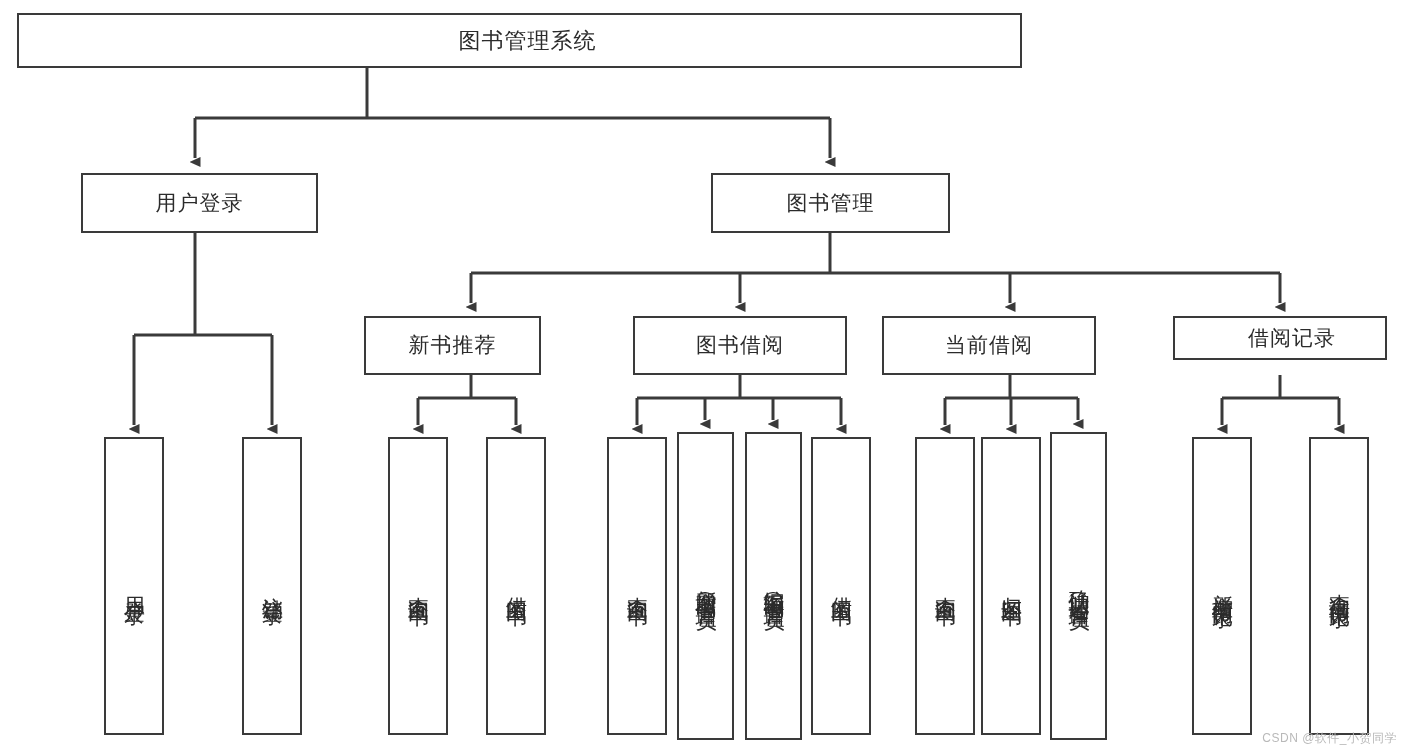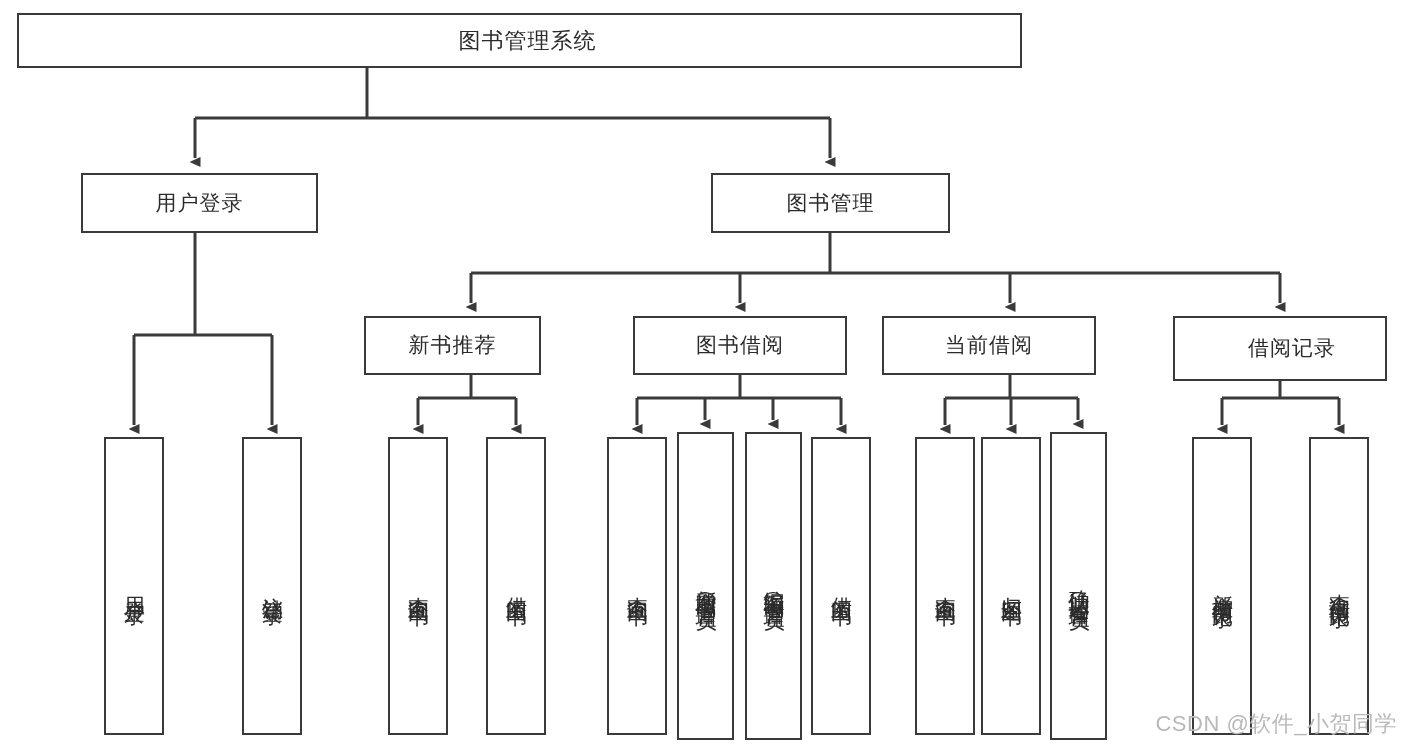--- a/index.html
+++ b/index.html
@@ -57,22 +57,22 @@
   }
   .node-label {
     display: block;
   }
   #root-node {
     font-size: 22px;
   }
   #watermark {
     position: absolute;
     right: 8px;
-    bottom: 8px;
-    font-size: 22px;
+    bottom: 0;
+    font-size: 12px;
     color: #b9b9b9;
     letter-spacing: 0.5px;
     white-space: nowrap;
     user-select: none;
   }
 </style>
 </head>
 <body>
 
 <div id="diagram-canvas">
@@ -140,21 +140,21 @@
 
   <div class="node horiz" style="left:364px; top:316px; width:177px; height:59px;">
     <span class="node-label">新书推荐</span>
   </div>
   <div class="node horiz" style="left:633px; top:316px; width:214px; height:59px;">
     <span class="node-label">图书借阅</span>
   </div>
   <div class="node horiz" style="left:882px; top:316px; width:214px; height:59px;">
     <span class="node-label">当前借阅</span>
   </div>
-  <div class="node horiz" style="left:1173px; top:316px; width:214px; height:65px;padding-left:24px;">
+  <div class="node horiz" style="left:1173px; top:316px; width:214px; height:44px;padding-left:24px;">
     <span class="node-label">借阅记录</span>
   </div>
 
   <div class="node vert" style="left:104px; top:437px; width:60px; height:298px;">
     <span class="node-label">用户登录</span>
   </div>
   <div class="node vert" style="left:242px; top:437px; width:60px; height:298px;">
     <span class="node-label">注销登录</span>
   </div>
 

